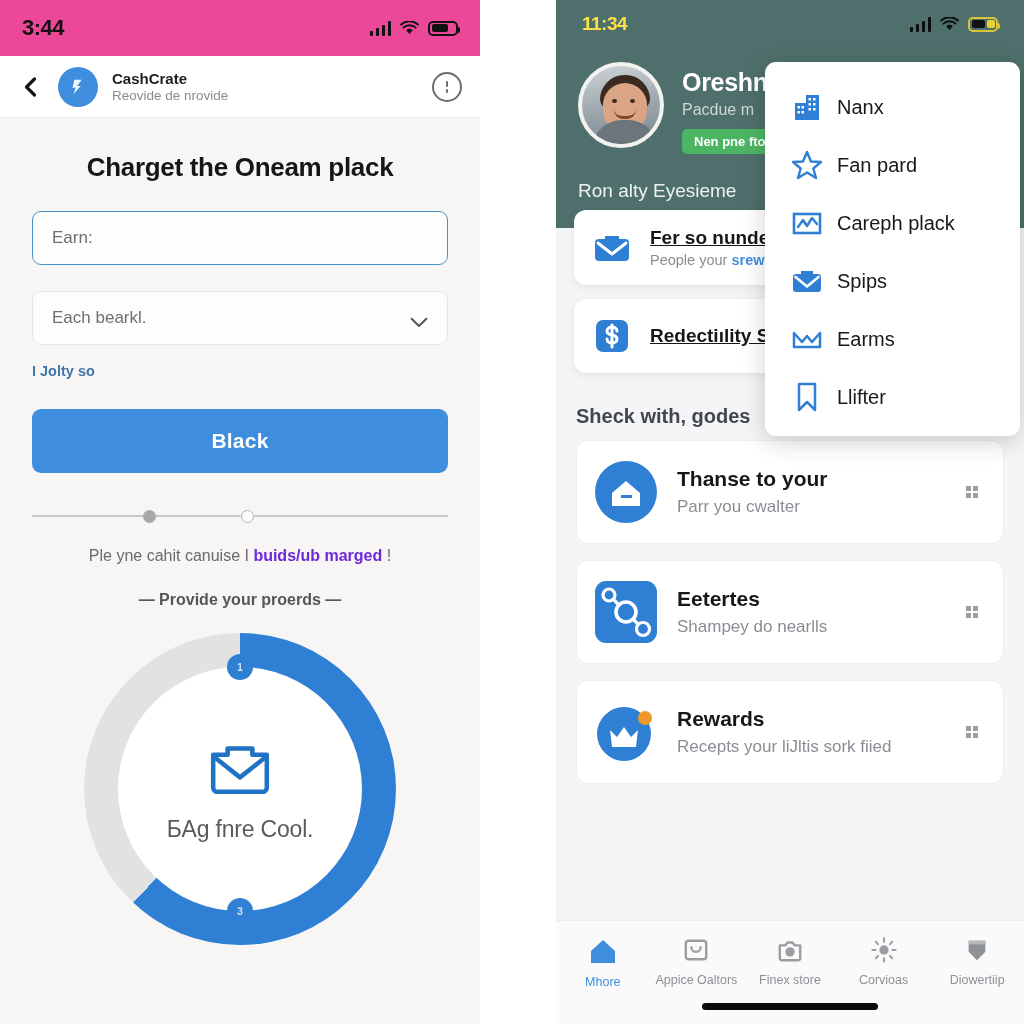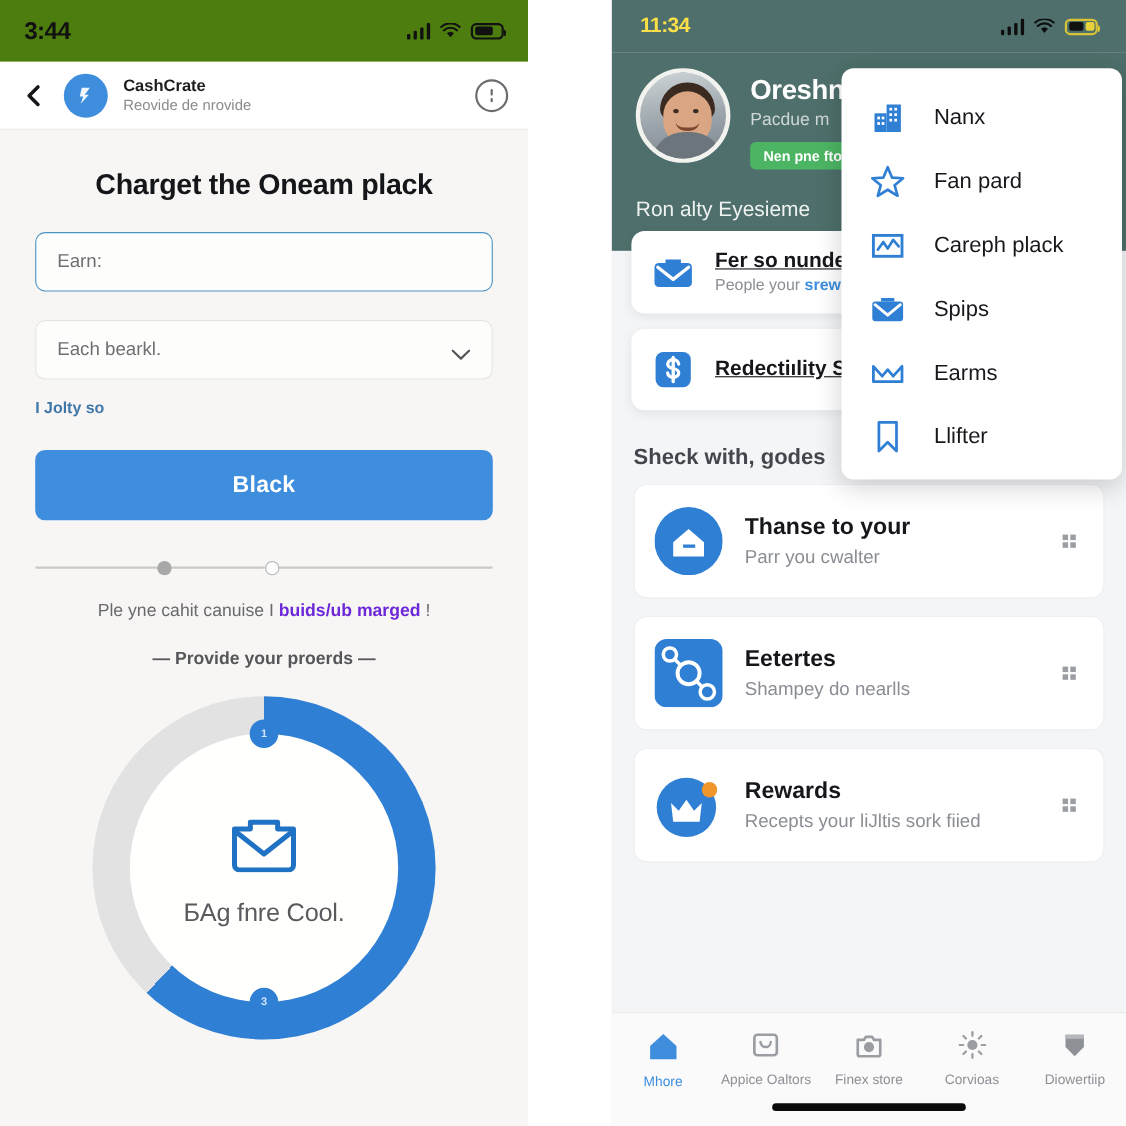--- a/index.html
+++ b/index.html
@@ -18,21 +18,21 @@
   
   .panel-left {
     position: absolute; left: 0; top: 0;
     width: 480px; height: 1024px;
     background: #f7f6f4;
     overflow: hidden;
   }
   .statusbar {
     position: relative;
     height: 56px;
-    background: #4d7c0f;
+    background: #ec4899;
     display: flex; align-items: center;
     justify-content: space-between;
     padding: 0 22px;
   }
   .sb-time {
     font-size: 22px; font-weight: bold; color: #111111;
     letter-spacing: -0.5px;
   }
   .sb-right { display: flex; align-items: center; gap: 9px; }
   .bars { display: flex; align-items: flex-end; gap: 2.5px; height: 15px; }
@@ -308,21 +308,21 @@
   
   .dropdown {
     position: absolute; left: 765px; top: 62px;
     width: 255px;
     background: #ffffff; border-radius: 11px;
     box-shadow: 0 6px 24px rgba(0,0,0,.18);
     padding: 16px 0 10px 0;
     z-index: 50;
   }
   .dd-item {
-    display: flex; align-items: center; gap: 26px;
+    display: flex; align-items: center; gap: 14px;
     padding: 13px 0 13px 26px;
     cursor: pointer;
   }
   .dd-icon { width: 32px; height: 32px; flex: none; }
   .dd-label { font-size: 20px; color: #16181c; }
   .dd-cancel {
     text-align: center; font-size: 16px; font-weight: bold;
     color: #3f8ede; padding: 10px 0 6px 0; cursor: pointer;
   }
 </style>

